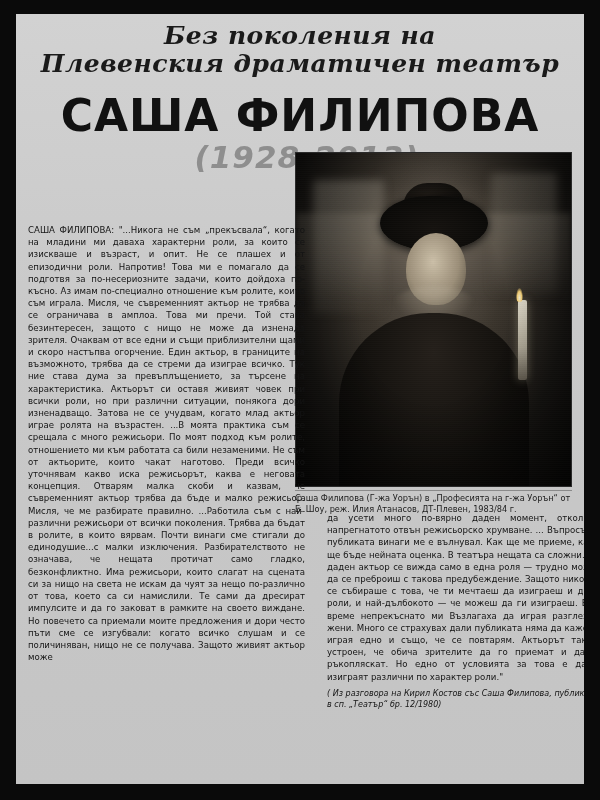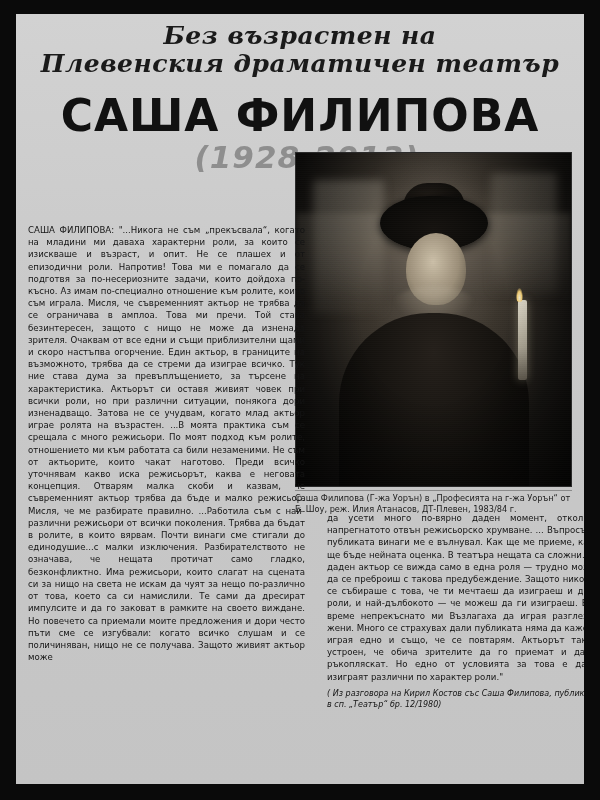--- a/index.html
+++ b/index.html
@@ -234,21 +234,21 @@
     display: block;
   }
 </style>
 </head>
 <body>
 
 <div class="page">
   <div class="sheet">
 
     <div class="head">
-      <div class="line1">Без възрастен на</div>
+      <div class="line1">Без поколения на</div>
       <div class="line2">Плевенския драматичен театър</div>
       <div class="name">САША ФИЛИПОВА</div>
       <div class="years">(1928-2013)</div>
     </div>
 
     <div class="photo-wrap">
       <div class="photo">
         <div class="window"></div>
         <div class="window2"></div>
         <div class="bg-rail"></div>

